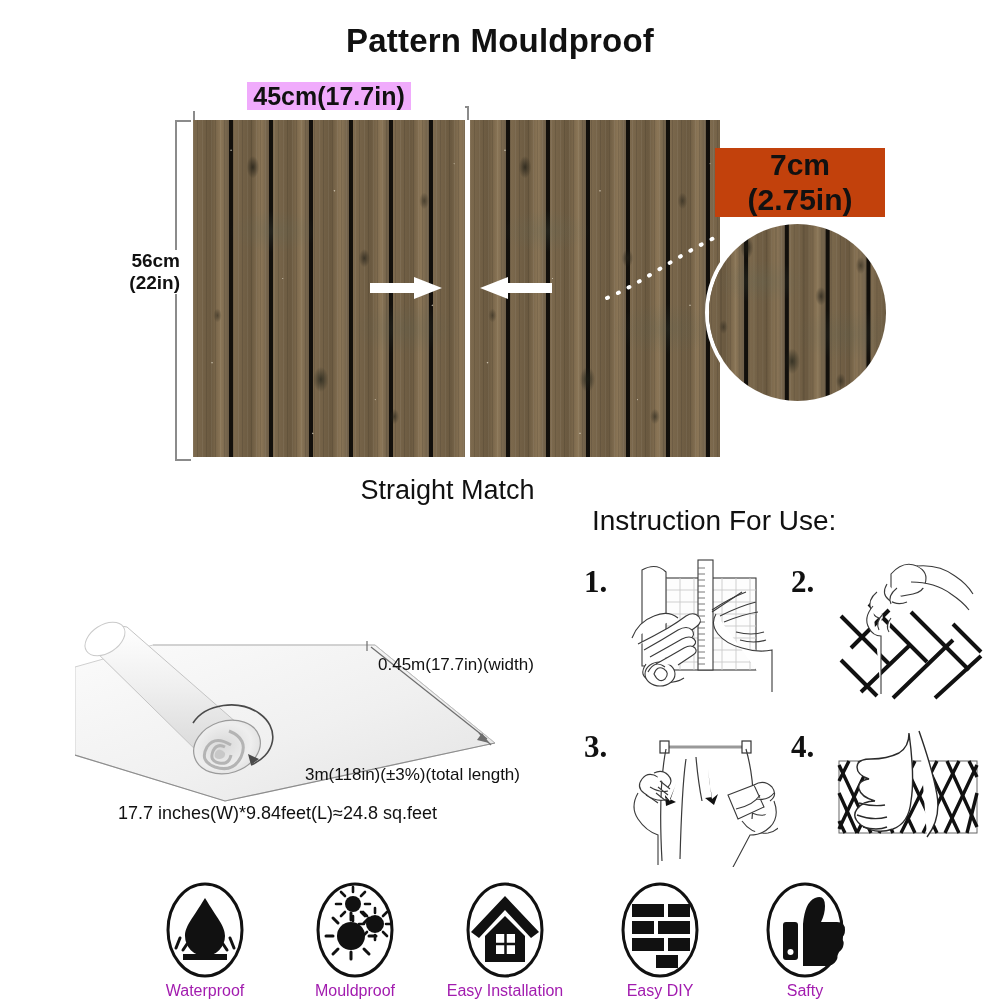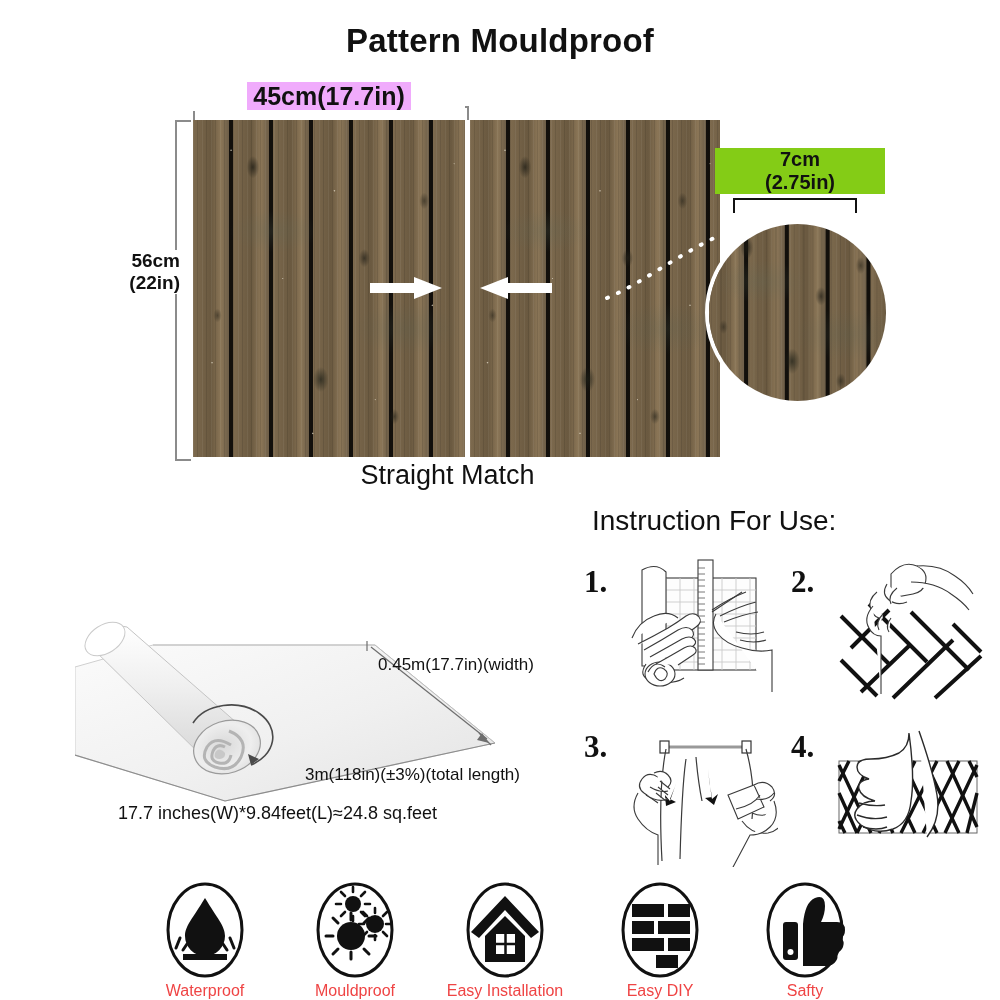--- a/index.html
+++ b/index.html
@@ -124,26 +124,26 @@
     background-size:120px 100%, 27px 100%, 120px 100%, 100% 100%;
     transform:scale(1.02);
   }
   #dotted-leader{left:430px;top:100px;width:130px;height:80px;}
   #zoom-dim-bracket{
     left:558px;top:78px;width:120px;height:13px;
     border-left:2px solid #111;border-right:2px solid #111;border-top:2px solid #111;
   }
   #zoom-dim-label{
     left:540px;top:28px;width:170px;text-align:center;
-    font-size:20px;font-weight:bold;line-height:1.15;background:#84cc16;
+    font-size:30px;font-weight:bold;line-height:1.15;background:#c2410c;
   }
 
   
   #straight-match-label{
-    left:175px;top:460px;width:545px;text-align:center;
+    left:175px;top:475px;width:545px;text-align:center;
     font-size:27px;
   }
 
   
   #instruction-heading{
     left:592px;top:505px;
     font-size:28px;
   }
   
   #steps{left:578px;top:548px;width:412px;height:330px;}
@@ -167,21 +167,21 @@
   #each-roll-block{left:118px;top:800px;font-size:18px;line-height:1.55;}
 
   
   #features{left:140px;top:880px;width:730px;height:105px;}
   .feature{position:absolute;top:0;width:130px;text-align:center;}
   .feature-badge{
     width:84px;height:100px;margin:0 auto;
     position:relative;
   }
   .feature-label{
-    margin-top:2px;font-size:16px;color:#ef4444;
+    margin-top:2px;font-size:16px;color:#a21caf;
     white-space:nowrap;
   }
 </style>
 </head>
 <body>
 
 <div class="stage">
 
   <div class="abs" id="page-title">Pattern Mouldproof</div>
 

